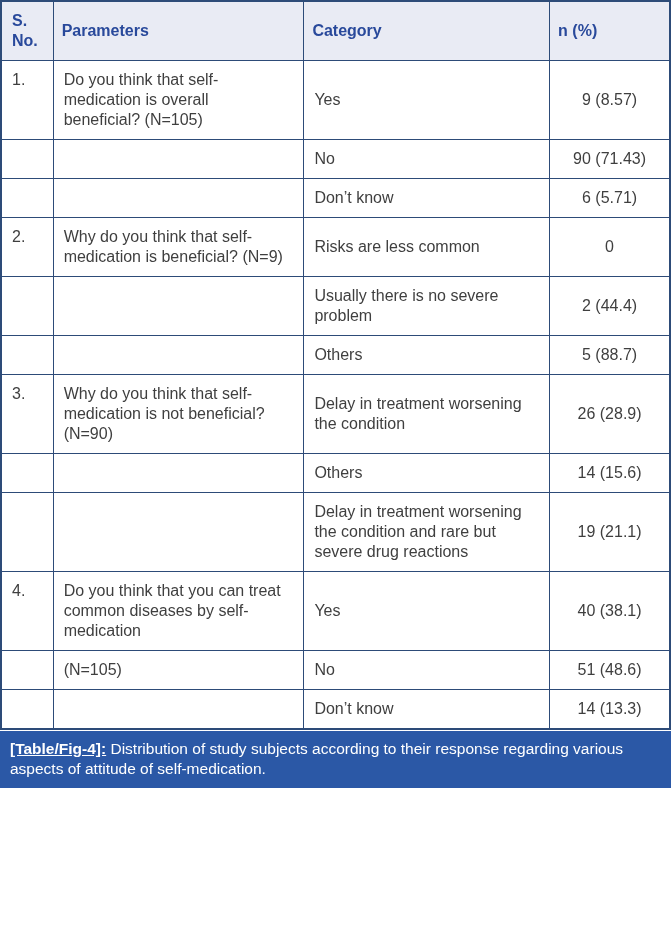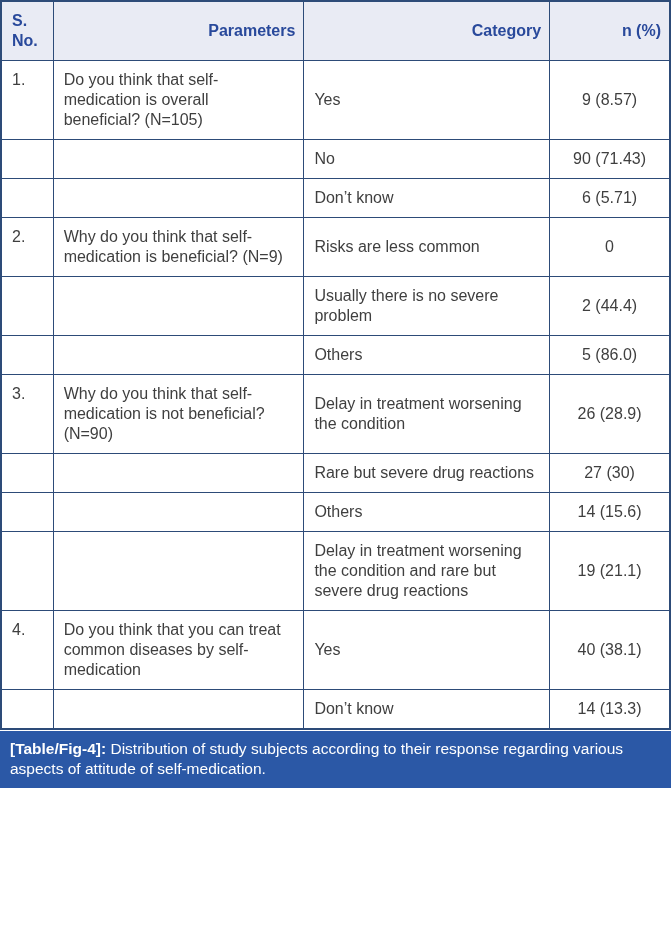--- a/index.html
+++ b/index.html
@@ -31,21 +31,21 @@
     box-sizing:border-box;
     word-wrap:break-word;
   }
   th{
     background:var(--header_bg);
     color:var(--header_text);
     font-weight:bold;
     font-size:16px;
     line-height:20px;
     padding:9px 8px;
-    text-align:right;
+    text-align:left;
     vertical-align:middle;
   }
   th.th-sno{
     text-align:left;
     white-space:pre-line;
     vertical-align:top;
     padding-left:10px;
   }
   td{
     font-size:16px;
@@ -77,20 +77,21 @@
   .caption{
     background:var(--caption_bg);
     color:var(--caption_text);
     font-size:15.5px;
     line-height:20px;
     padding:8px 10px 9px 10px;
     margin-top:1px;
   }
   .caption-tag{
     font-weight:bold;
+    text-decoration:underline;
   }
 </style>
 </head>
 <body>
 
 <div class="page">
   <table class="data-table">
     <colgroup>
       <col style="width:52px">
       <col style="width:250px">
@@ -134,33 +135,27 @@
         <tr>
           <td class="sno-cell"></td>
           <td class="parameter-cell"></td>
           <td class="category-cell">Usually there is no severe problem</td>
           <td class="value-cell">2 (44.4)</td>
         </tr>
         <tr>
           <td class="sno-cell"></td>
           <td class="parameter-cell"></td>
           <td class="category-cell">Others</td>
-          <td class="value-cell">5 (86.0)</td>
+          <td class="value-cell">5 (88.7)</td>
         </tr>
         <tr>
           <td class="sno-cell">3.</td>
           <td class="parameter-cell">Why do you think that self-medication is not beneficial? (N=90)</td>
           <td class="category-cell">Delay in treatment worsening the condition</td>
           <td class="value-cell">26 (28.9)</td>
-        </tr>
-        <tr>
-          <td class="sno-cell"></td>
-          <td class="parameter-cell"></td>
-          <td class="category-cell">Rare but severe drug reactions</td>
-          <td class="value-cell">27 (30)</td>
         </tr>
         <tr>
           <td class="sno-cell"></td>
           <td class="parameter-cell"></td>
           <td class="category-cell">Others</td>
           <td class="value-cell">14 (15.6)</td>
         </tr>
         <tr>
           <td class="sno-cell"></td>
           <td class="parameter-cell"></td>
@@ -168,20 +163,26 @@
           <td class="value-cell">19 (21.1)</td>
         </tr>
         <tr>
           <td class="sno-cell">4.</td>
           <td class="parameter-cell">Do you think that you can treat common diseases by self-medication</td>
           <td class="category-cell">Yes</td>
           <td class="value-cell">40 (38.1)</td>
         </tr>
         <tr>
           <td class="sno-cell"></td>
+          <td class="parameter-cell">(N=105)</td>
+          <td class="category-cell">No</td>
+          <td class="value-cell">51 (48.6)</td>
+        </tr>
+        <tr>
+          <td class="sno-cell"></td>
           <td class="parameter-cell"></td>
           <td class="category-cell">Don’t know</td>
           <td class="value-cell">14 (13.3)</td>
         </tr>
       </tbody>
   </table>
   <div class="caption">
     <span class="caption-tag">[Table/Fig-4]:</span><span> Distribution of study subjects according to their response regarding various aspects of attitude of self-medication.</span>
   </div>
 </div>

